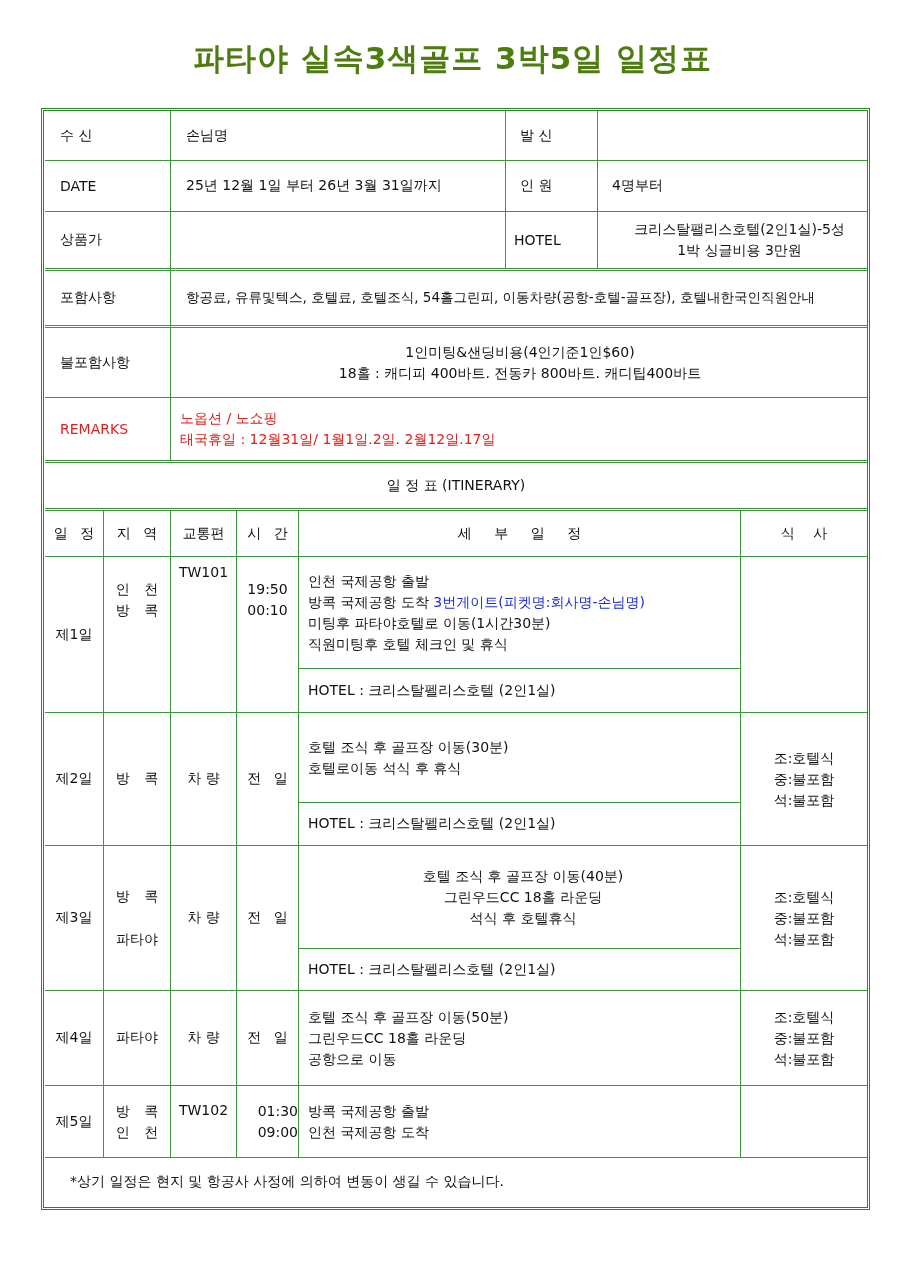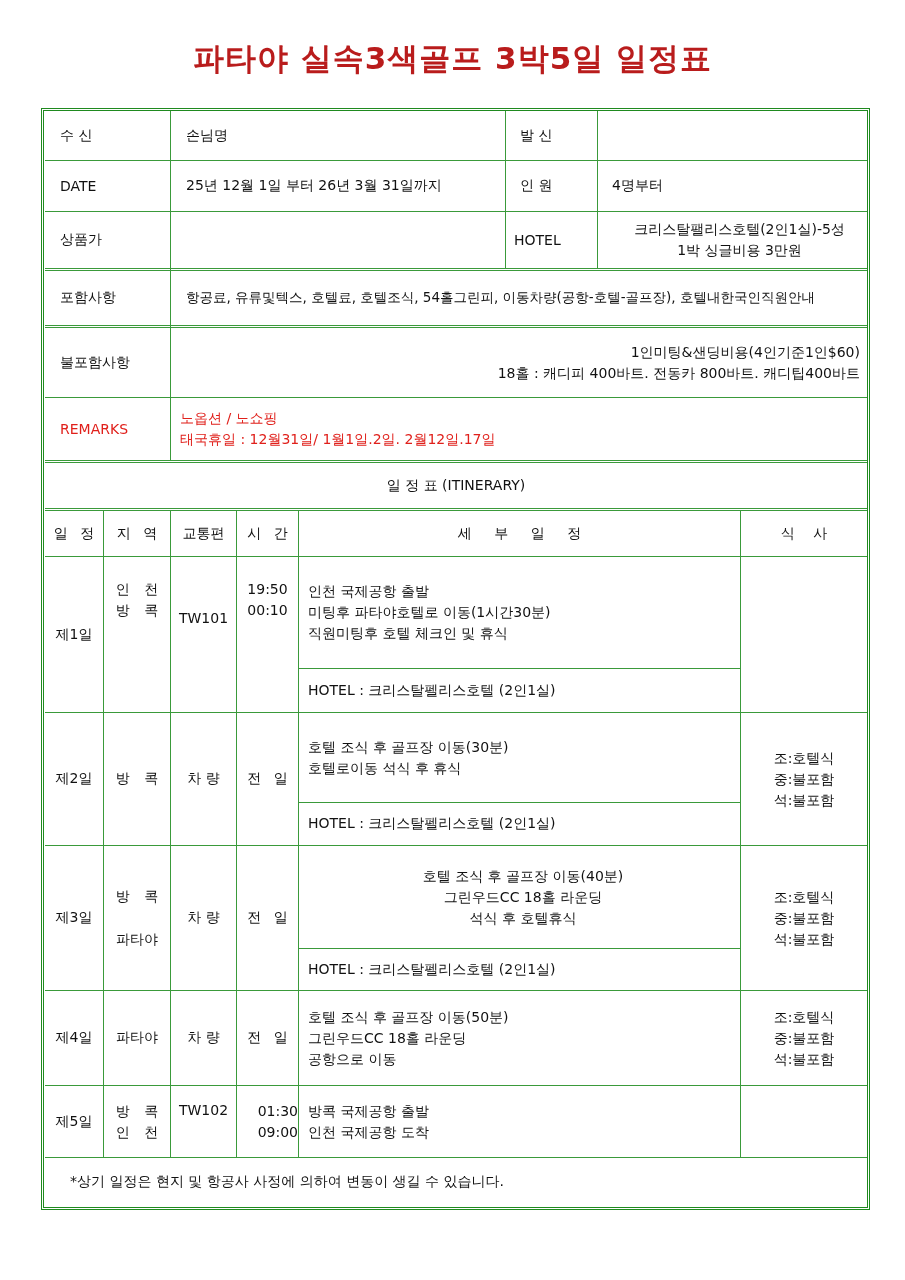--- a/index.html
+++ b/index.html
@@ -1,17 +1,17 @@
 <!DOCTYPE html>
 <html><head>
 <meta charset="utf-8">
 <style>
   html,body{margin:0;padding:0;background:#fff;}
   body{width:905px;height:1280px;position:relative;font-family:"DejaVu Sans","Liberation Sans",sans-serif;color:#111;overflow:hidden;}
-  .title{position:absolute;left:0;top:38px;width:905px;text-align:center;font-size:31px;font-weight:bold;letter-spacing:1px;color:#b91c1c;}
+  .title{position:absolute;left:0;top:38px;width:905px;text-align:center;font-size:31px;font-weight:bold;letter-spacing:1px;color:#4d7c0f;}
   .frame{position:absolute;left:41px;top:108px;width:829px;height:1102px;border:3px double #1f8a1f;box-sizing:border-box;}
   .cell{position:absolute;box-sizing:border-box;font-size:14px;color:#111;display:flex;align-items:center;}
   .hl{position:absolute;height:1px;background:#3a9a3a;}
   .vl{position:absolute;width:1px;background:#3a9a3a;}
   .hl2{position:absolute;height:3px;border-top:1px solid #3a9a3a;border-bottom:1px solid #3a9a3a;box-sizing:border-box;}
   .red{color:#e0201b;}
   .blue{color:#1a2bd6;}
   .center{justify-content:center;text-align:center;}
   .ml{display:block;line-height:21px;}
   .col{flex-direction:column;}
@@ -65,21 +65,21 @@
 <div class="cell" style="left:514px;top:212px;width:82px;height:56px">HOTEL</div>
 <div class="cell col" style="left:612px;top:212px;width:255px;height:56px;justify-content:center;align-items:center">
   <span class="ml">크리스탈팰리스호텔(2인1실)-5성</span>
   <span class="ml">1박 싱글비용 3만원</span>
 </div>
 
 <div class="cell" style="left:60px;top:271px;width:110px;height:54px">포함사항</div>
 <div class="cell" style="left:186px;top:271px;width:680px;height:54px;font-size:13.5px;white-space:nowrap">항공료, 유류및텍스, 호텔료, 호텔조식, 54홀그린피, 이동차량(공항-호텔-골프장), 호텔내한국인직원안내</div>
 
 <div class="cell" style="left:60px;top:328px;width:110px;height:69px">불포함사항</div>
-<div class="cell col" style="left:180px;top:328px;width:680px;height:69px;justify-content:center;align-items:flex-end">
+<div class="cell col" style="left:180px;top:328px;width:680px;height:69px;justify-content:center;align-items:center">
   <span class="ml">1인미팅&amp;샌딩비용(4인기준1인$60)</span>
   <span class="ml">18홀 : 캐디피 400바트. 전동카 800바트. 캐디팁400바트</span>
 </div>
 
 <div class="cell red" style="left:60px;top:398px;width:110px;height:62px">REMARKS</div>
 <div class="cell col red" style="left:180px;top:398px;width:680px;height:62px;justify-content:center;align-items:flex-start">
   <span class="ml">노옵션 / 노쇼핑</span>
   <span class="ml">태국휴일 : 12월31일/ 1월1일.2일. 2월12일.17일</span>
 </div>
 
@@ -90,27 +90,28 @@
 <div class="cell center" style="left:171px;top:511px;width:65px;height:45px">교통편</div>
 <div class="cell center" style="left:237px;top:511px;width:61px;height:45px;word-spacing:8px">시 간</div>
 <div class="cell center" style="left:299px;top:511px;width:441px;height:45px;word-spacing:18px">세 부 일 정</div>
 <div class="cell center" style="left:741px;top:511px;width:126px;height:45px;word-spacing:14px">식 사</div>
 
 <div class="cell center" style="left:45px;top:557px;width:58px;height:155px">제1일</div>
 <div class="cell col" style="left:104px;top:557px;width:66px;height:110px;align-items:center;justify-content:flex-start;padding-top:22px;word-spacing:10px">
   <span class="ml">인 천</span>
   <span class="ml">방 콕</span>
 </div>
-<div class="cell" style="left:171px;top:586px;width:65px;height:110px;align-items:flex-start;justify-content:center;padding-top:24px">TW101</div>
+<div class="cell" style="left:171px;top:540px;width:65px;height:110px;align-items:flex-start;justify-content:center;padding-top:24px">TW101</div>
 <div class="cell col" style="left:237px;top:557px;width:61px;height:110px;align-items:center;justify-content:flex-start;padding-top:22px">
   <span class="ml">19:50</span>
   <span class="ml">00:10</span>
 </div>
 <div class="cell col" style="left:308px;top:557px;width:430px;height:111px;align-items:flex-start;justify-content:center">
   <span class="ml">인천 국제공항 출발</span>
+  <span class="ml"><span>방콕 국제공항 도착 </span><span class="blue">3번게이트(피켓명:회사명-손님명)</span></span>
   <span class="ml">미팅후 파타야호텔로 이동(1시간30분)</span>
   <span class="ml">직원미팅후 호텔 체크인 및 휴식</span>
 </div>
 <div class="cell" style="left:308px;top:669px;width:430px;height:43px">HOTEL : 크리스탈펠리스호텔 (2인1실)</div>
 
 <div class="cell center" style="left:45px;top:713px;width:58px;height:132px">제2일</div>
 <div class="cell center" style="left:104px;top:713px;width:66px;height:132px;word-spacing:10px">방 콕</div>
 <div class="cell center" style="left:171px;top:713px;width:65px;height:132px">차 량</div>
 <div class="cell center" style="left:237px;top:713px;width:61px;height:132px;word-spacing:8px">전 일</div>
 <div class="cell col" style="left:308px;top:713px;width:430px;height:89px;align-items:flex-start;justify-content:center">

